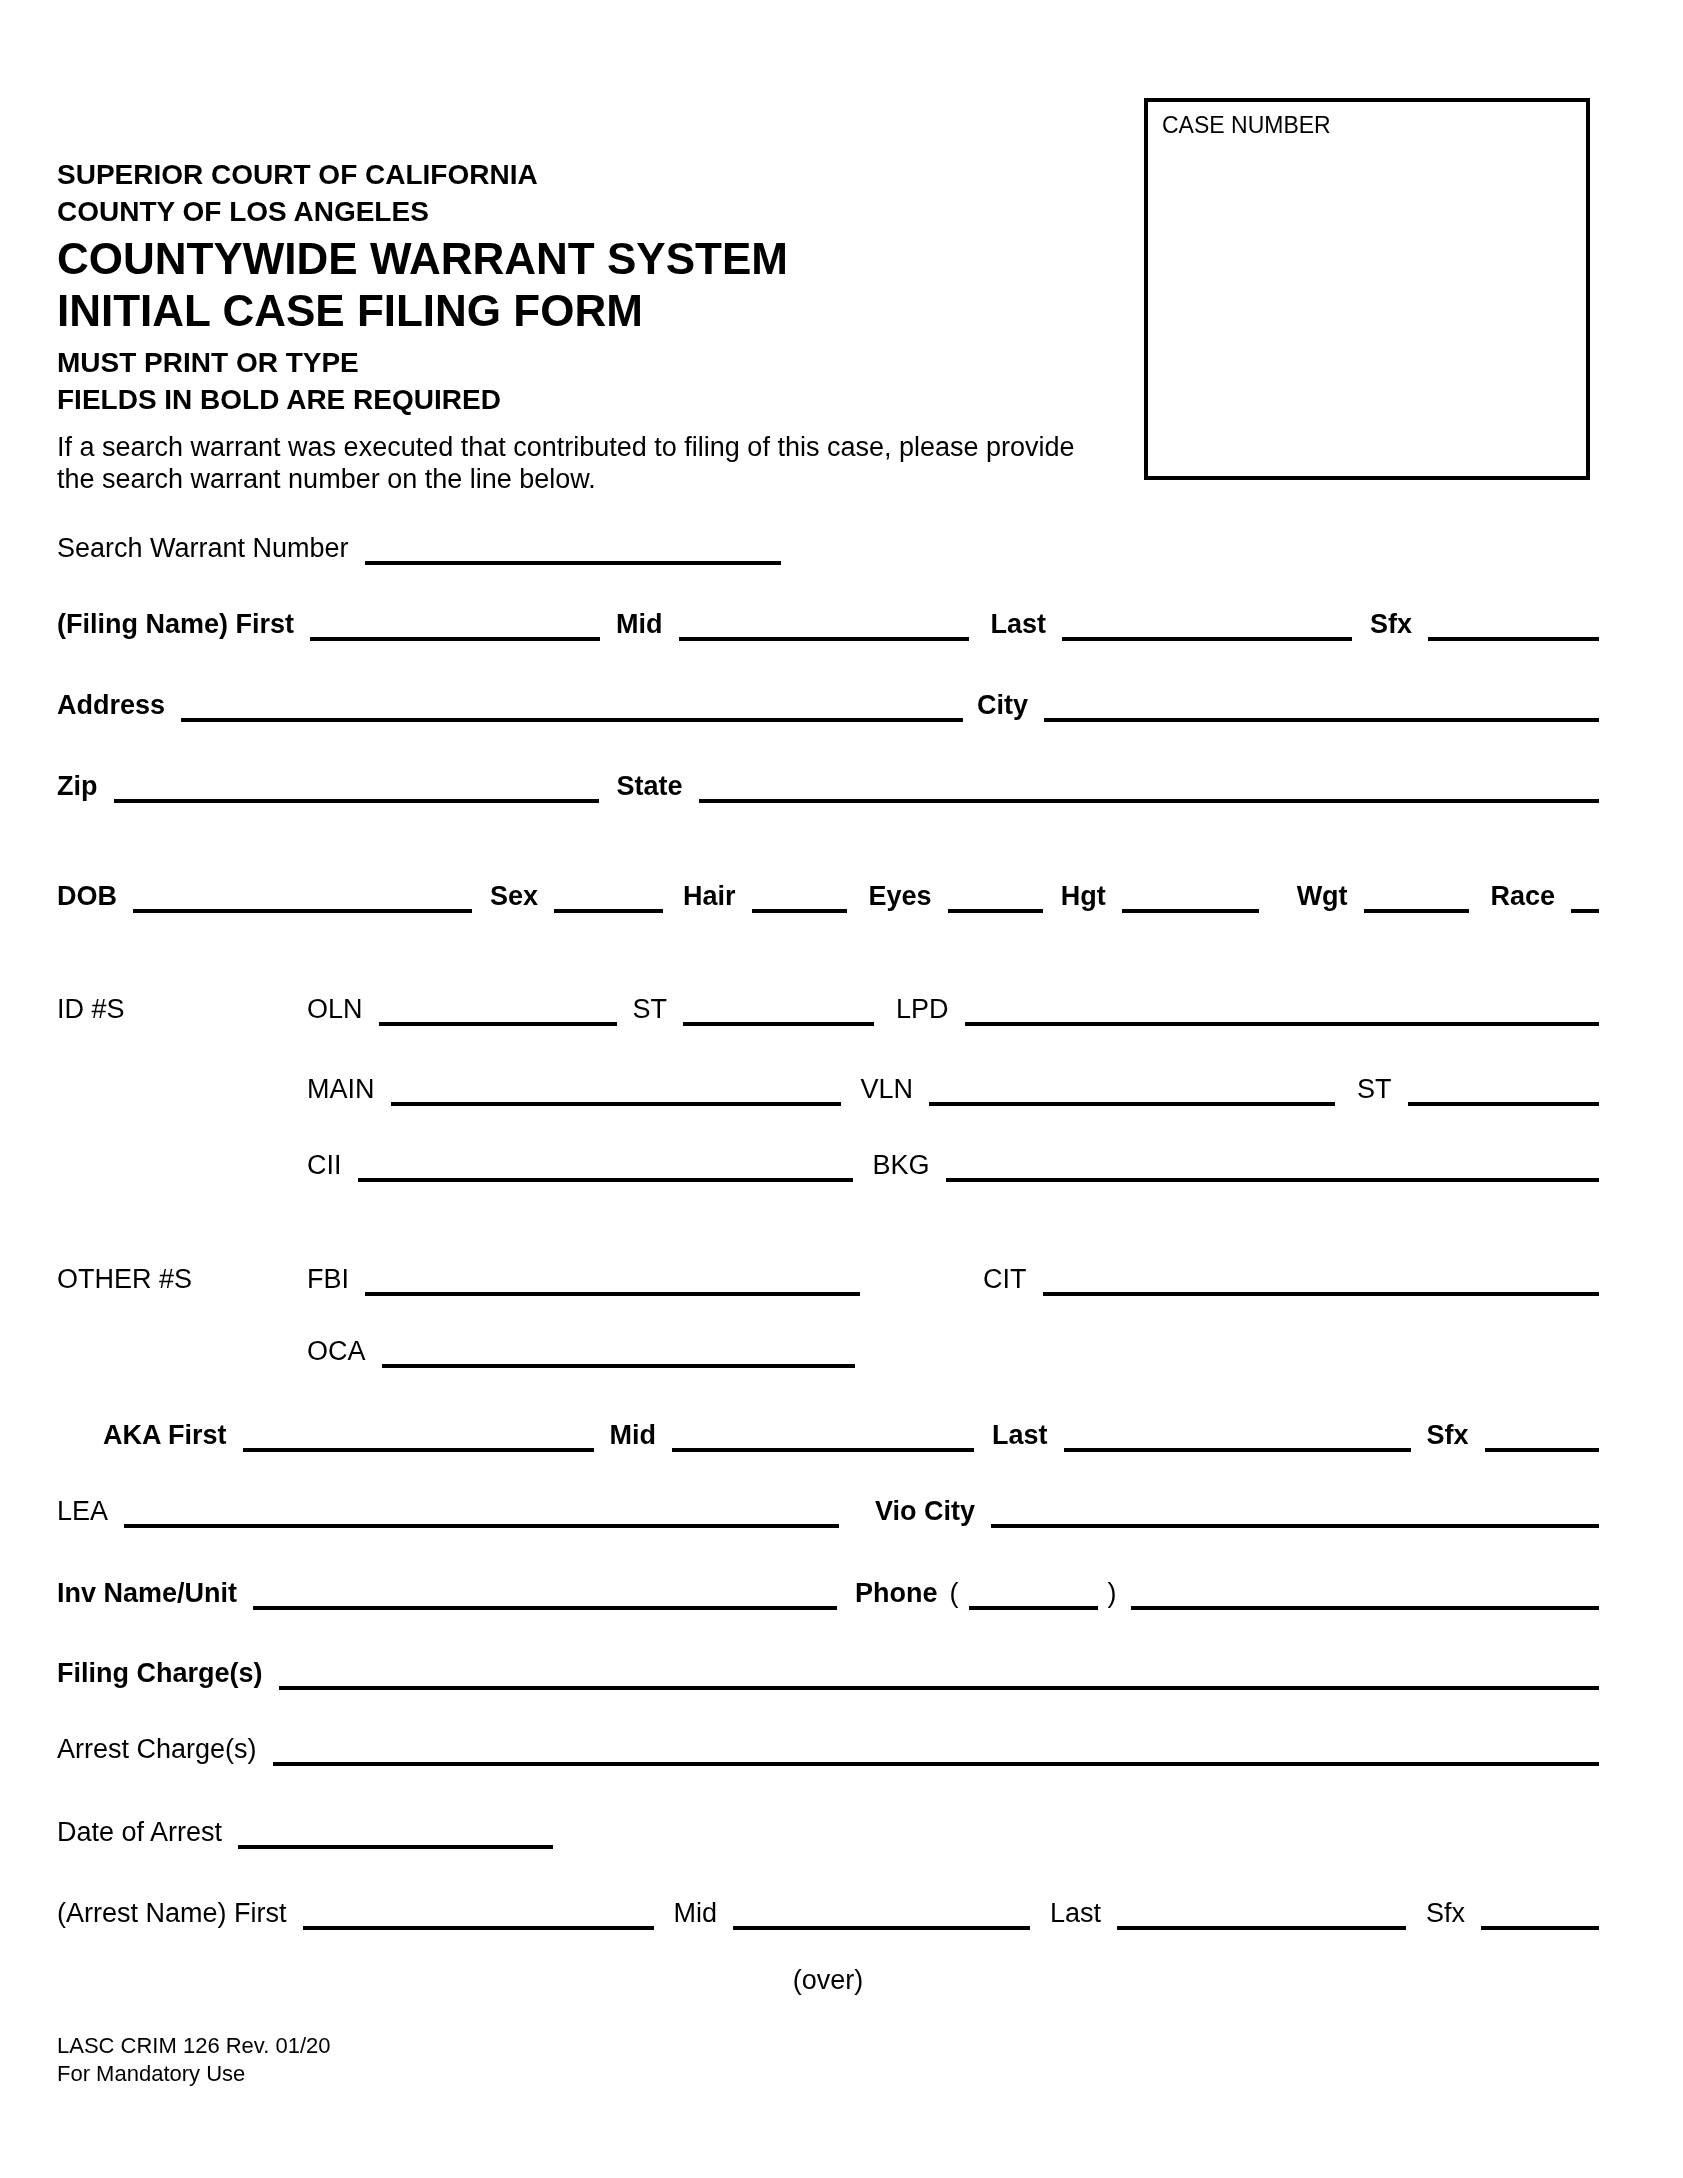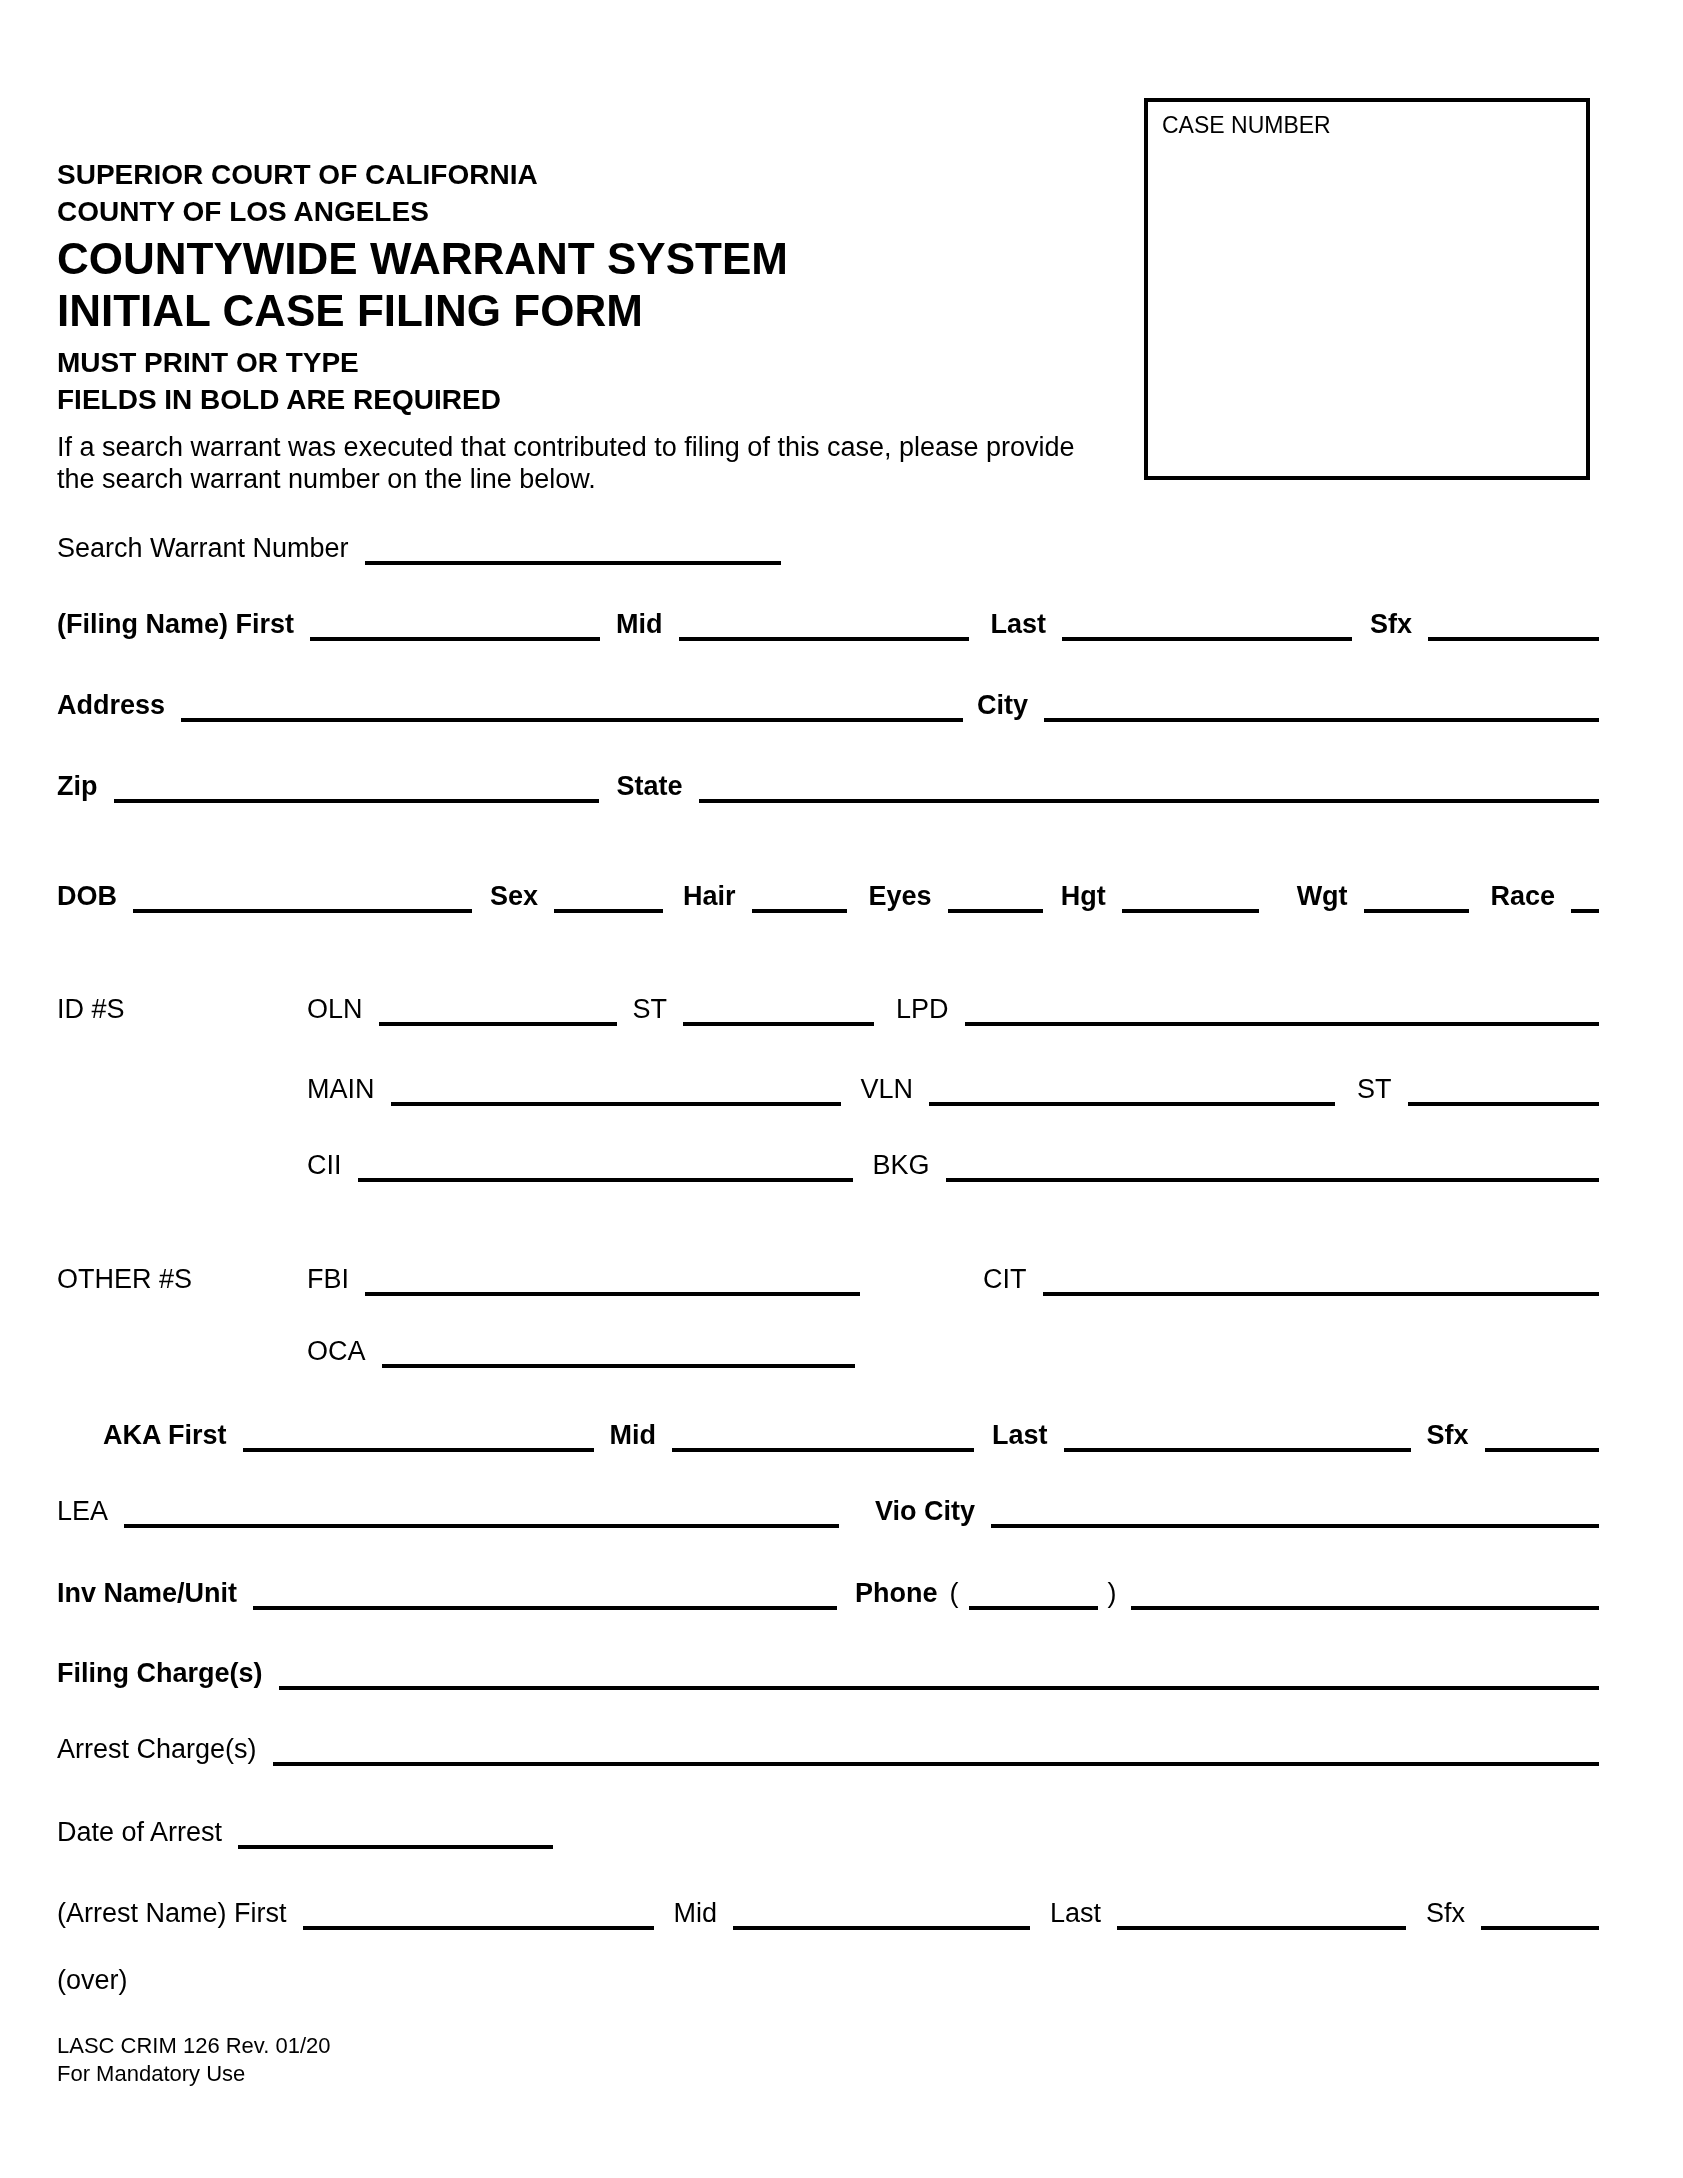--- a/index.html
+++ b/index.html
@@ -26,21 +26,21 @@
   
   .row{
     position:absolute;left:57px;right:84px;height:38px;
     display:flex;align-items:flex-end;gap:8px;
   }
   .lb{font-size:27px;line-height:34px;white-space:nowrap;padding-right:8px;flex:0 0 auto;}
   .b{font-weight:bold;}
   .sec{width:242px;flex:0 0 242px;padding-right:0;}
   .ln{height:4px;background:#000;align-self:flex-end;flex:0 0 auto;}
   .grow{flex:1 1 auto;}
-  .over{left:57px;right:84px;font-size:27px;}
+  .over{left:57px;right:84px;text-align:center;font-size:27px;}
   .footer{left:57px;font-size:22px;line-height:28px;white-space:nowrap;}
 </style>
 </head>
 <body>
 
 <div class="abs stampbox">
   <div class="stamp-bottom">CASE NUMBER</div>
 </div>
 
 <div class="abs court" style="top:160px;">SUPERIOR COURT OF CALIFORNIA</div>

